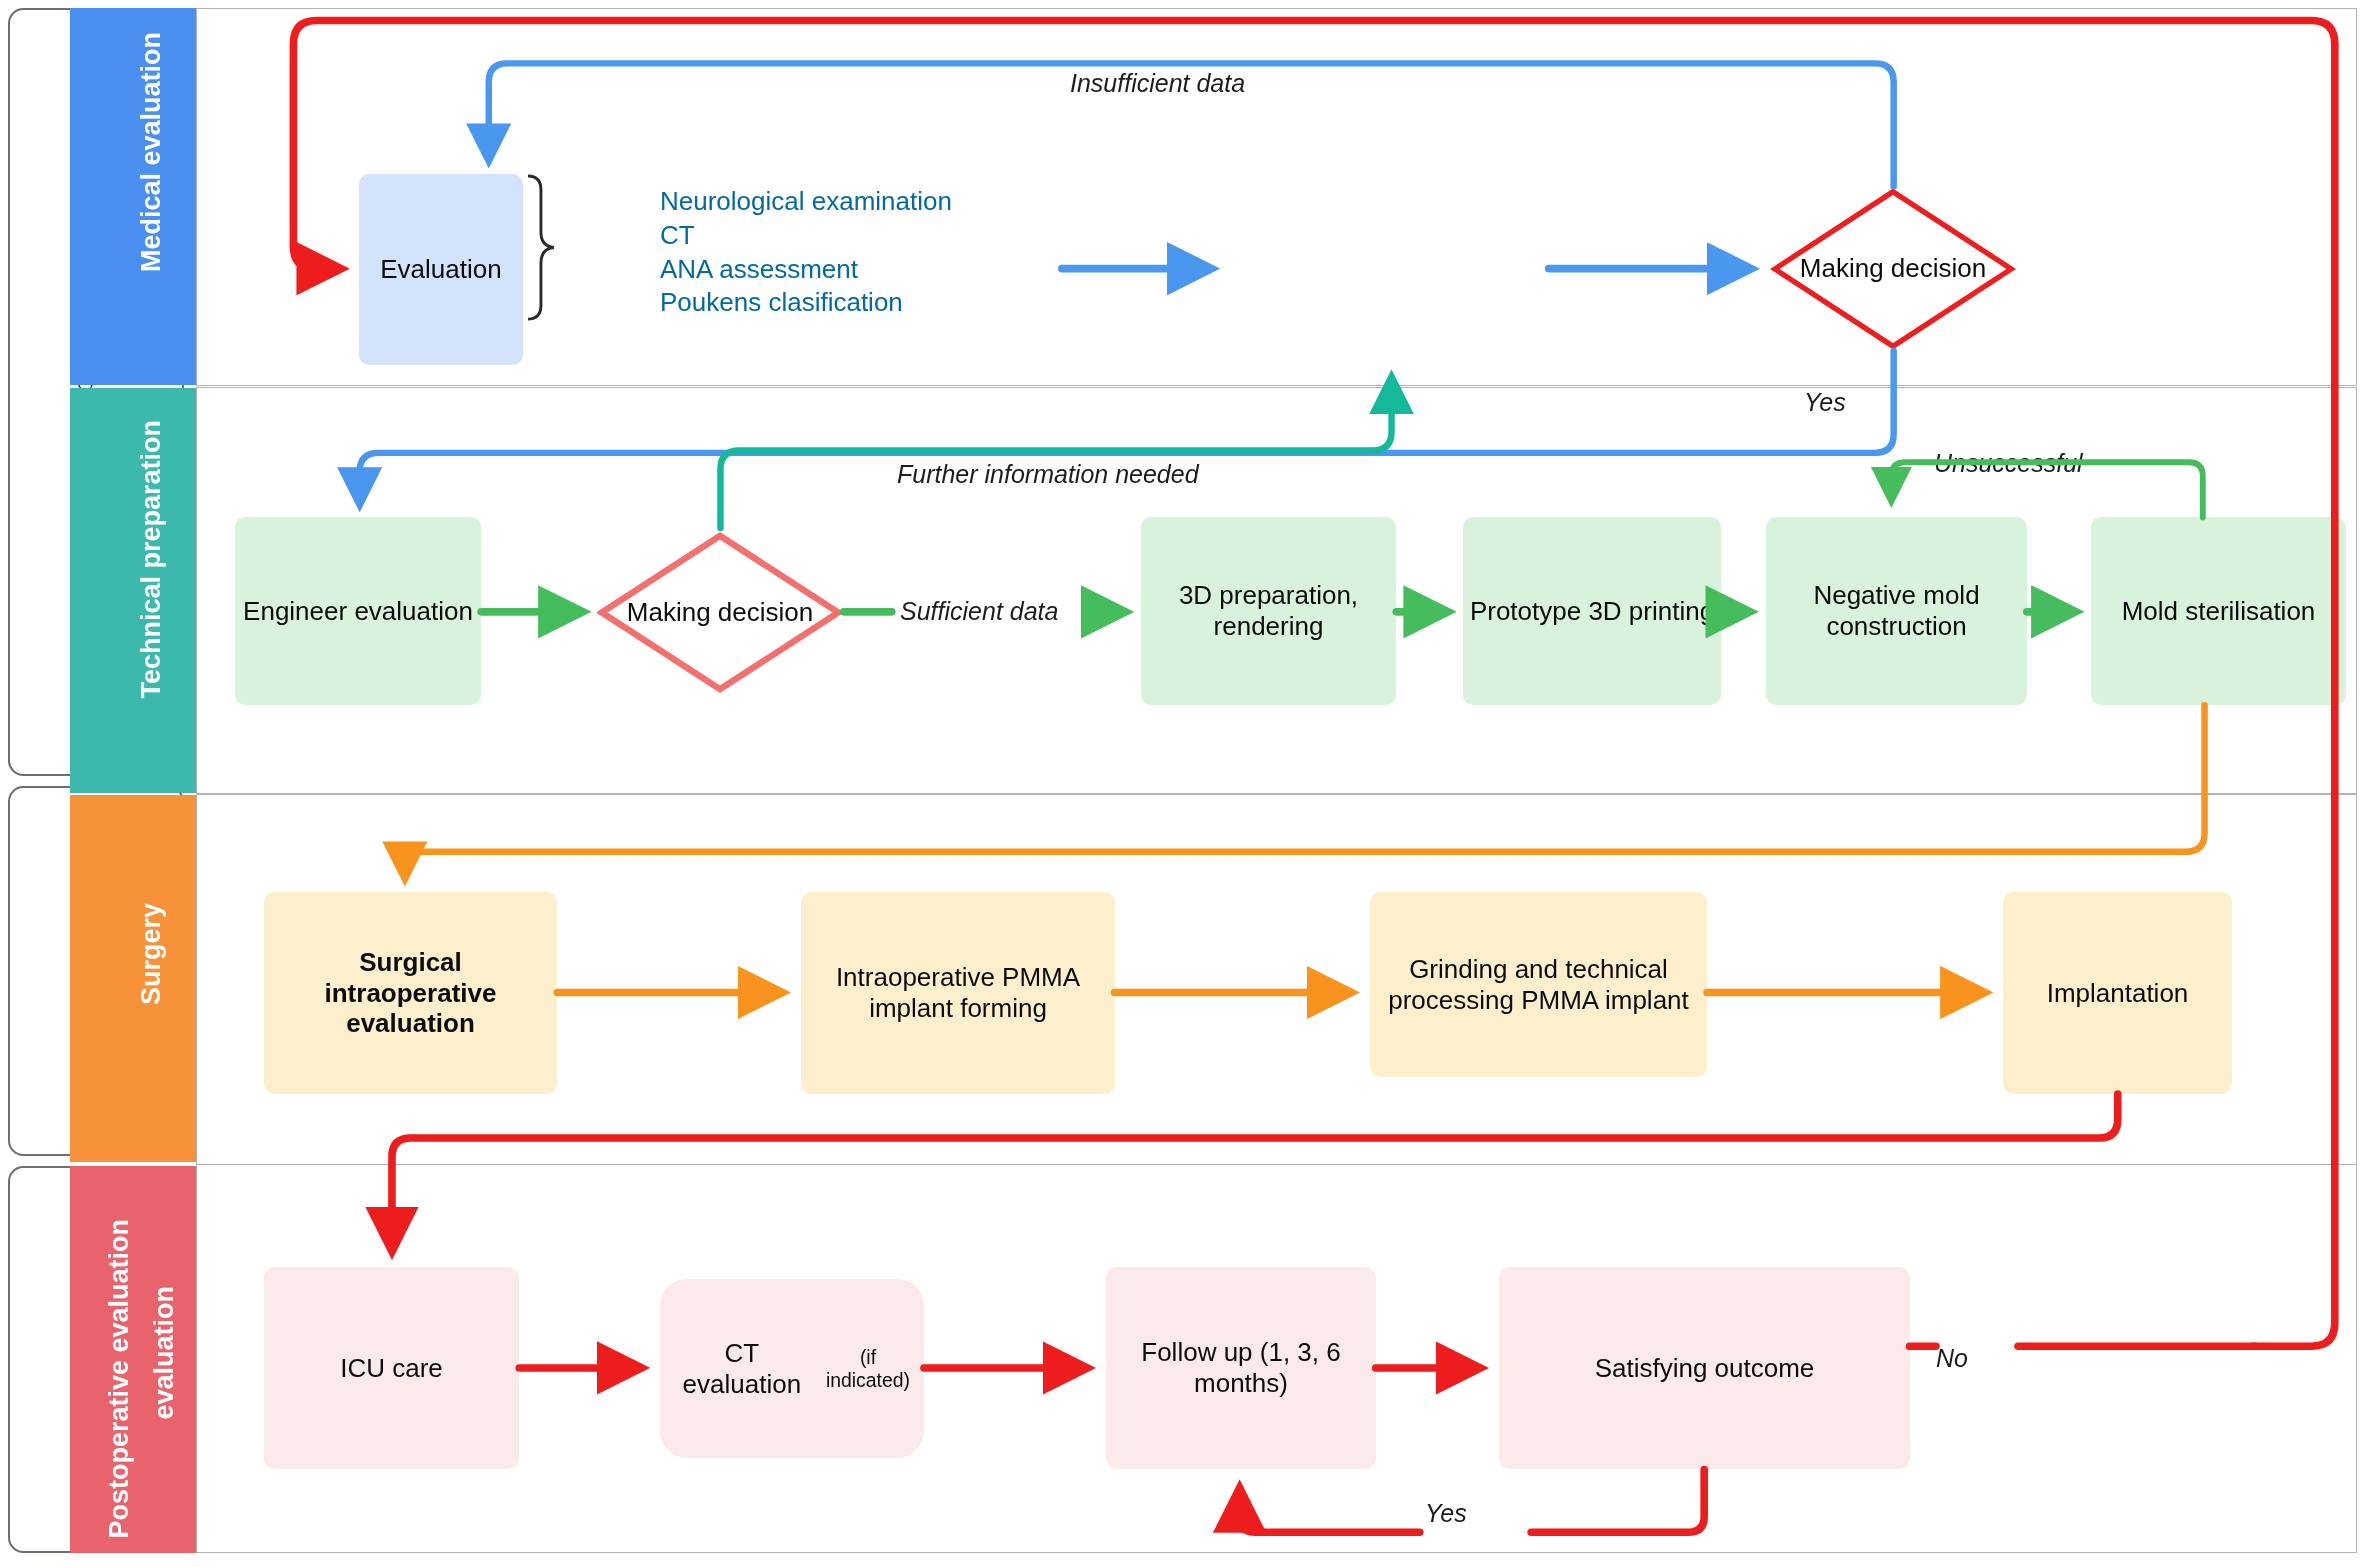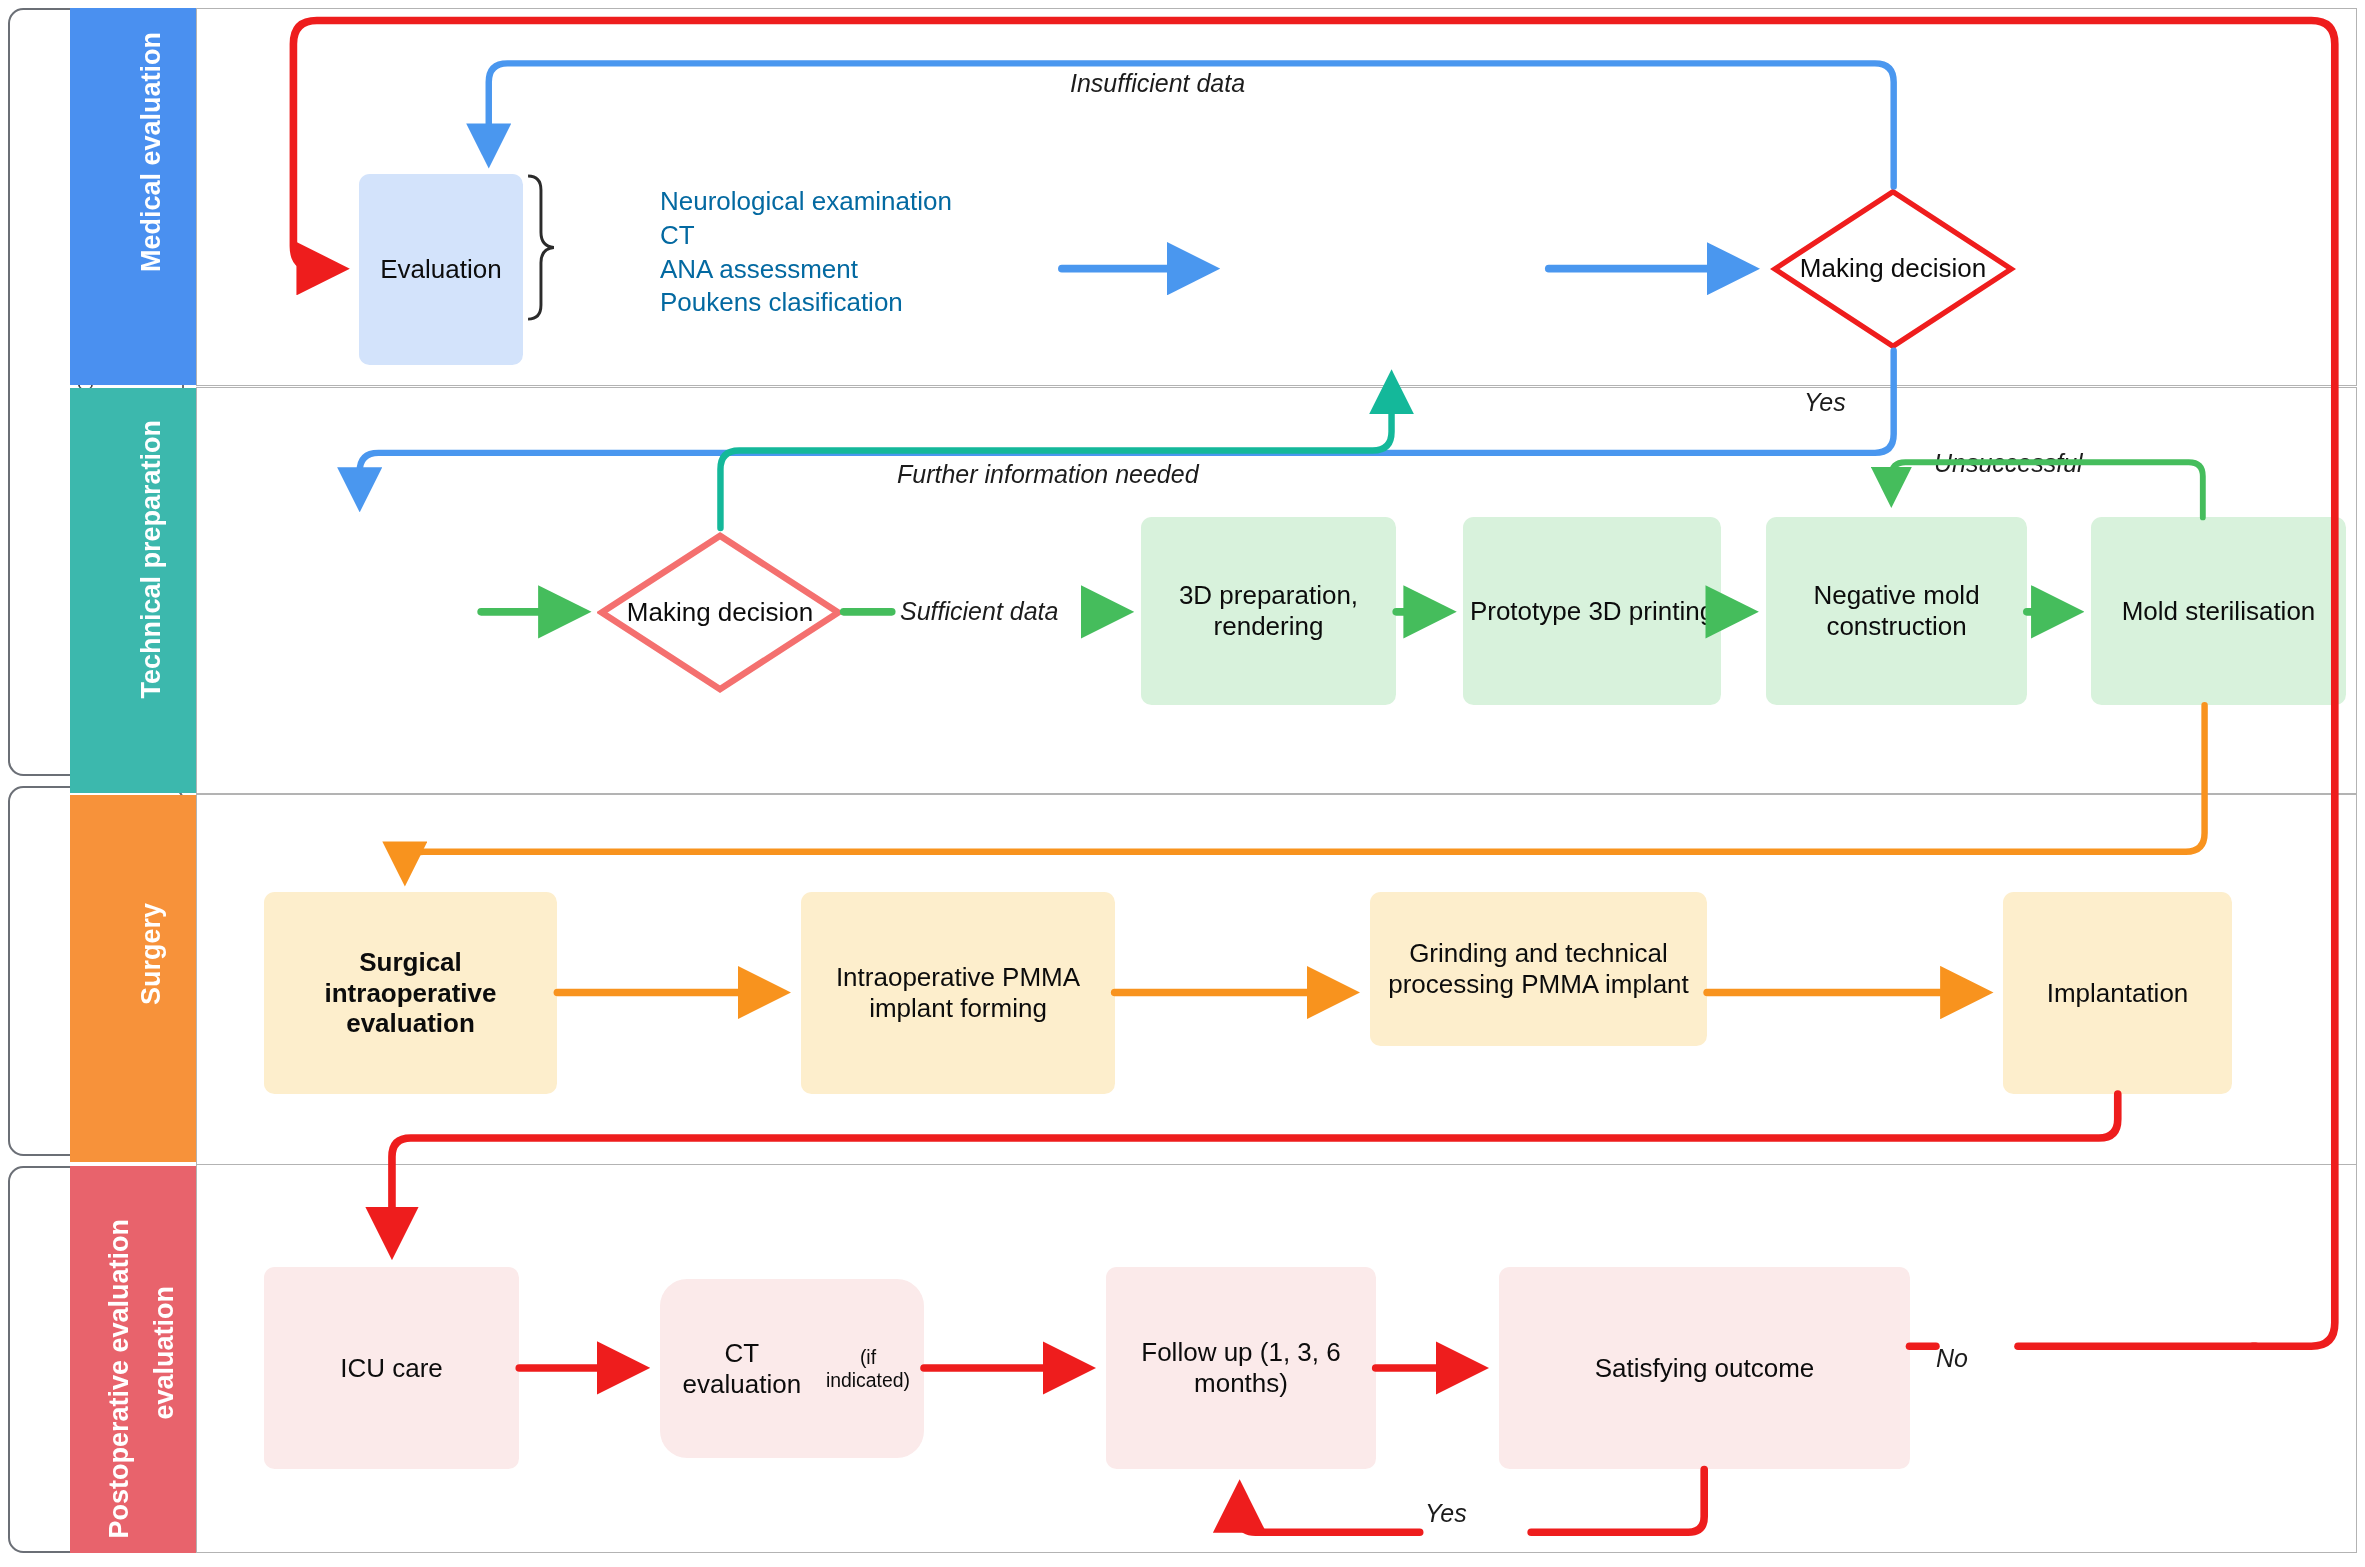--- a/index.html
+++ b/index.html
@@ -84,40 +84,41 @@
   <div class="diamond" style="left:1770px;top:187px;width:246px;height:164px;">
     <svg width="246" height="164" viewBox="0 0 420 280">
       <polygon points="210,8 412,140 210,272 8,140" fill="#ffffff" stroke="#ef1d1d" stroke-width="9"></polygon>
     </svg>
     <div class="dtext">Making decision</div>
   </div>
 
   <div class="elabel" style="left:1070px;top:69px;">Insufficient data</div>
   <div class="elabel" style="left:1804px;top:388px;">Yes</div>
 
+  <div class="node green" style="left:235px;top:517px;width:246px;height:188px;">Engineer evaluation</div>
 
   <div class="diamond" style="left:597px;top:531px;width:246px;height:163px;">
     <svg width="246" height="163" viewBox="0 0 420 278">
       <polygon points="210,8 412,139 210,270 8,139" fill="#ffffff" stroke="#f4706f" stroke-width="11"></polygon>
     </svg>
     <div class="dtext">Making decision</div>
   </div>
 
   <div class="node green" style="left:1141px;top:517px;width:255px;height:188px;">3D preparation, rendering</div>
   <div class="node green" style="left:1463px;top:517px;width:258px;height:188px;">Prototype 3D printing</div>
   <div class="node green" style="left:1766px;top:517px;width:261px;height:188px;">Negative mold construction</div>
   <div class="node green" style="left:2091px;top:517px;width:255px;height:188px;text-align:center;">Mold sterilisation</div>
 
   <div class="elabel" style="left:897px;top:460px;">Further information needed</div>
   <div class="elabel" style="left:900px;top:597px;">Sufficient data</div>
   <div class="elabel" style="left:1934px;top:449px;">Unsuccessful</div>
 
   <div class="node orange" style="left:264px;top:892px;width:293px;height:202px;font-weight:bold;">Surgical intraoperative evaluation</div>
   <div class="node orange" style="left:801px;top:892px;width:314px;height:202px;">Intraoperative PMMA implant forming</div>
-  <div class="node orange" style="left:1370px;top:892px;width:337px;height:154px;">Grinding and technical processing PMMA implant</div>
+  <div class="node orange" style="left:1370px;top:892px;width:337px;height:185px;">Grinding and technical processing PMMA implant</div>
   <div class="node orange" style="left:2003px;top:892px;width:229px;height:202px;">Implantation</div>
 
   <div class="node pink" style="left:264px;top:1267px;width:255px;height:202px;">ICU care</div>
 
   <div class="node pink" style="left:660px;top:1279px;width:264px;height:179px;flex-direction:row;border-radius:27px;">
     <span>CT evaluation</span>
     <span class="sub">(if indicated)</span>
   </div>
 
   <div class="node pink" style="left:1106px;top:1267px;width:270px;height:202px;">Follow up (1, 3, 6 months)</div>

